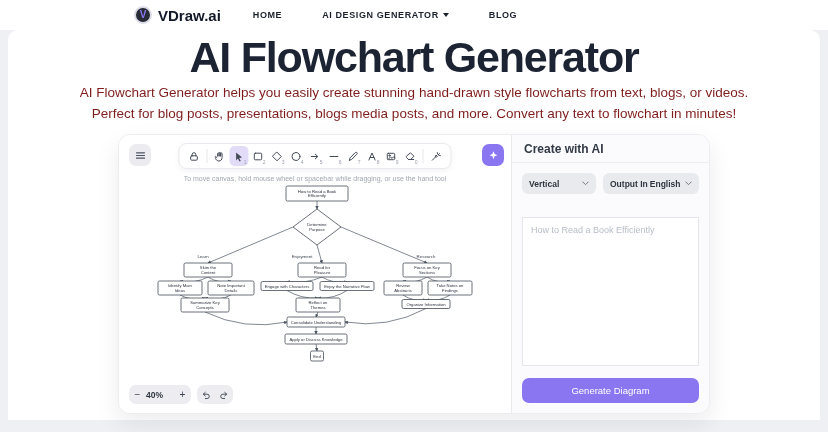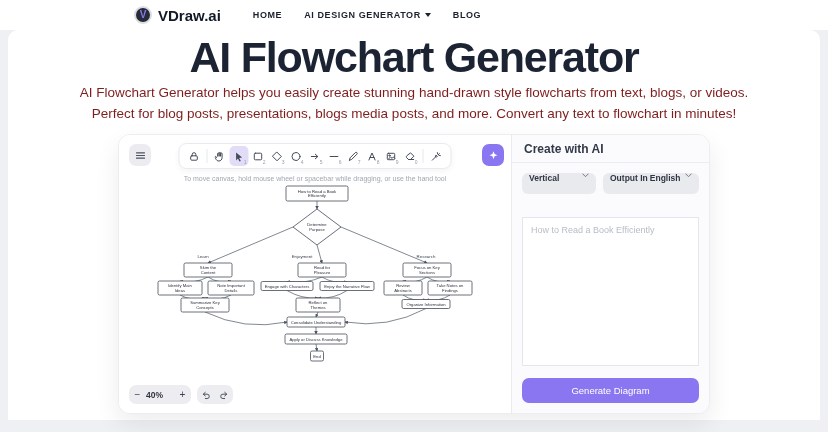--- a/index.html
+++ b/index.html
@@ -7,21 +7,21 @@
   body { background:#eef0f3; font-family:"Liberation Sans","DejaVu Sans",sans-serif; color:#1f2937; }
   :root { --accent:#8b76f2; }
 
   
   .topbar { height:30px; background:#fff; display:flex; align-items:center; }
   .topbar-inner { width:560px; margin:0 auto; display:flex; align-items:center; }
   .brand { display:flex; align-items:center; gap:6px; cursor:pointer; }
   .logo { width:18px; height:18px; border-radius:50%; background:#262b36; border:2px solid #dcdce6; display:flex; align-items:center; justify-content:center; }
   .logo span { color:#8b76f2; font-weight:bold; font-size:10px; line-height:1; }
   .brand-name { font-size:15px; font-weight:700; color:#111827; }
-  nav { display:flex; gap:22px; margin-left:32px; align-items:flex-end; }
+  nav { display:flex; gap:40px; margin-left:32px; align-items:flex-end; }
   .nav-item { font-size:9px; font-weight:700; letter-spacing:.6px; color:#1a202c; cursor:pointer; display:flex; align-items:center; gap:4px; }
   .caret { width:0; height:0; border-left:3px solid transparent; border-right:3px solid transparent; border-top:4px solid #1a202c; }
 
   
   .hero { margin:0 8px; background:#fff; border-radius:10px 10px 0 0; padding:4px 0 6px; }
   h1.page-title { font-size:43px; line-height:1.08; font-weight:700; letter-spacing:-1.2px; color:#1c2333; text-align:center; margin-bottom:2px; }
   .hero-desc { font-size:13.5px; line-height:21px; font-weight:500; color:#7f1d1d; text-align:center; margin-bottom:10px; }
 
   
   .app-card { width:592px; height:280px; margin:0 auto; background:#fff; border:1px solid #ebedf1; border-radius:12px; box-shadow:0 10px 25px rgba(20,20,40,.08); display:flex; overflow:hidden; position:relative; }
@@ -52,21 +52,21 @@
   .pill { background:#ededf1; border-radius:7px; height:19px; display:flex; align-items:center; }
   .zoom-btn { width:17px; height:19px; border:none; background:transparent; font-size:10px; color:#3c4250; cursor:pointer; display:flex; align-items:center; justify-content:center; }
   .zoom-val { width:28px; text-align:left; font-size:8.5px; font-weight:700; color:#2f3642; cursor:pointer; }
   .hist-btn { width:18px; height:19px; border:none; background:transparent; cursor:pointer; display:flex; align-items:center; justify-content:center; }
   .hist-btn svg { width:10px; height:10px; stroke:#4b5260; stroke-width:1.1; fill:none; stroke-linecap:round; stroke-linejoin:round; }
 
   
   .side-panel { flex:1; background:#fbfbfd; border-left:1px solid #e9ebef; display:flex; flex-direction:column; }
   .panel-header { padding:7px 12px 6px; font-size:12px; font-weight:700; color:#333a47; border-bottom:1px solid #ebedf1; }
   .panel-controls { display:flex; gap:7px; padding:10px 10px 0; }
-  .select { background:#e9eaee; border-radius:6px; height:21px; padding:0 7px; display:flex; align-items:flex-start; justify-content:space-between; font-size:8.5px; color:#2f3642; cursor:pointer; }
+  .select { background:#e9eaee; border-radius:6px; height:21px; padding:0 7px; display:flex; align-items:center; justify-content:space-between; font-size:8.5px; color:#2f3642; cursor:pointer; }
   .select .chev { width:7px; height:5px; stroke:#6b7280; stroke-width:1.2; fill:none; stroke-linecap:round; }
   .sel-orientation { width:74px; font-weight:700; }
   .sel-output { flex:1; }
   .sel-output .lbl { font-weight:700; margin-right:2px; }
   .sel-output .val { font-weight:700; }
   .prompt-area { margin:23px 10px 0; flex:1; resize:none; border:1px solid #e4e6eb; border-radius:0; padding:7px 8px; font-size:9px; font-family:inherit; color:#333; background:#fff; outline:none; }
   .prompt-area::placeholder { color:#b7bdc7; }
   .generate-btn { margin:12px 10px 10px; height:25px; border:none; border-radius:7px; background:var(--accent); color:#fff; font-size:9.5px; font-family:inherit; cursor:pointer; }
 </style>
 </head>

